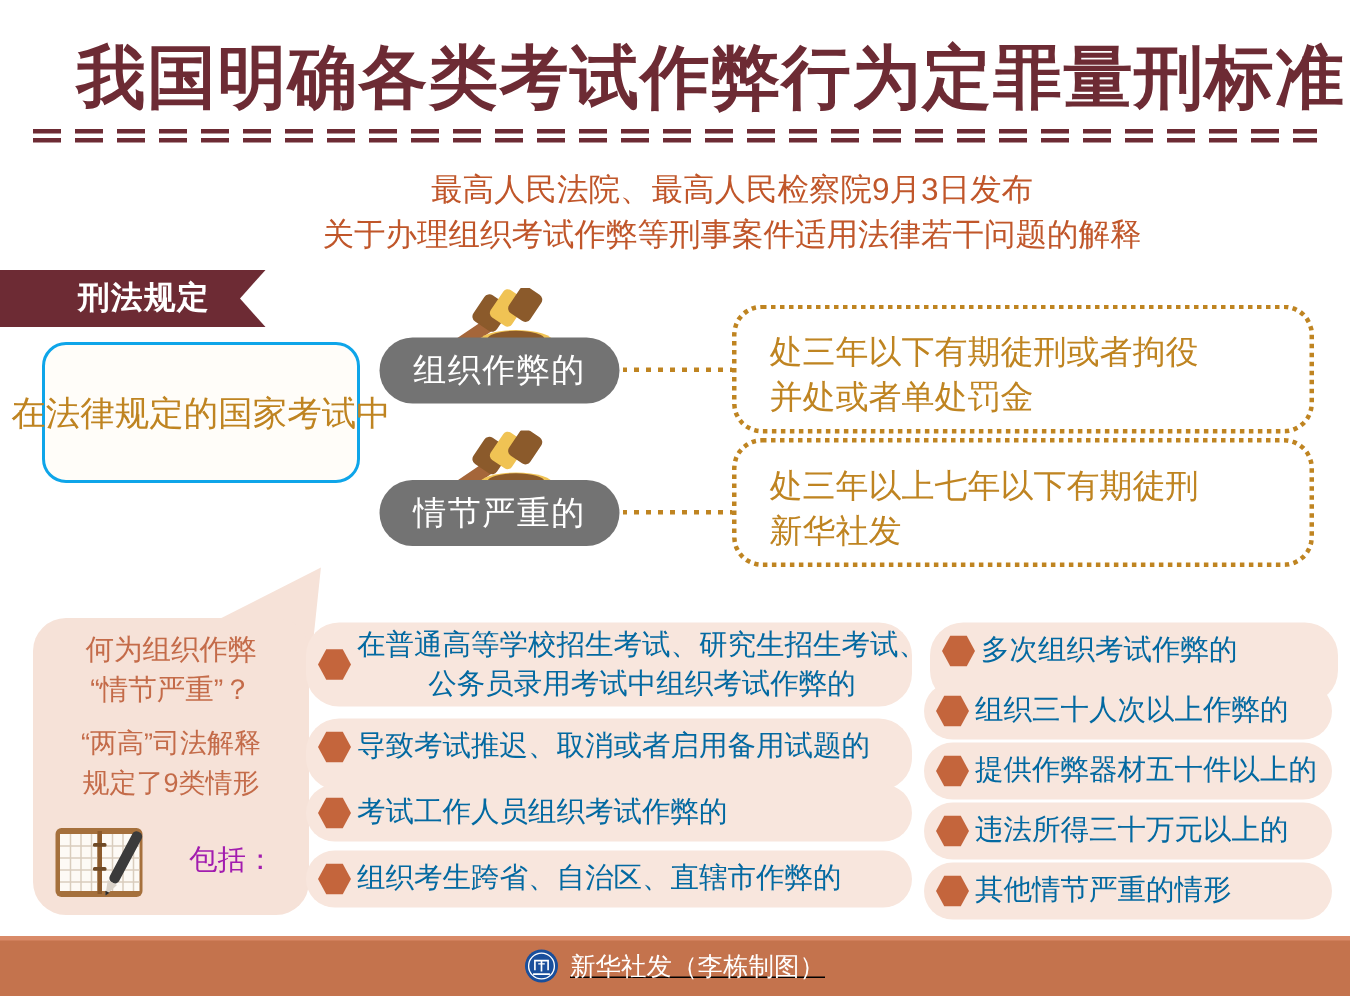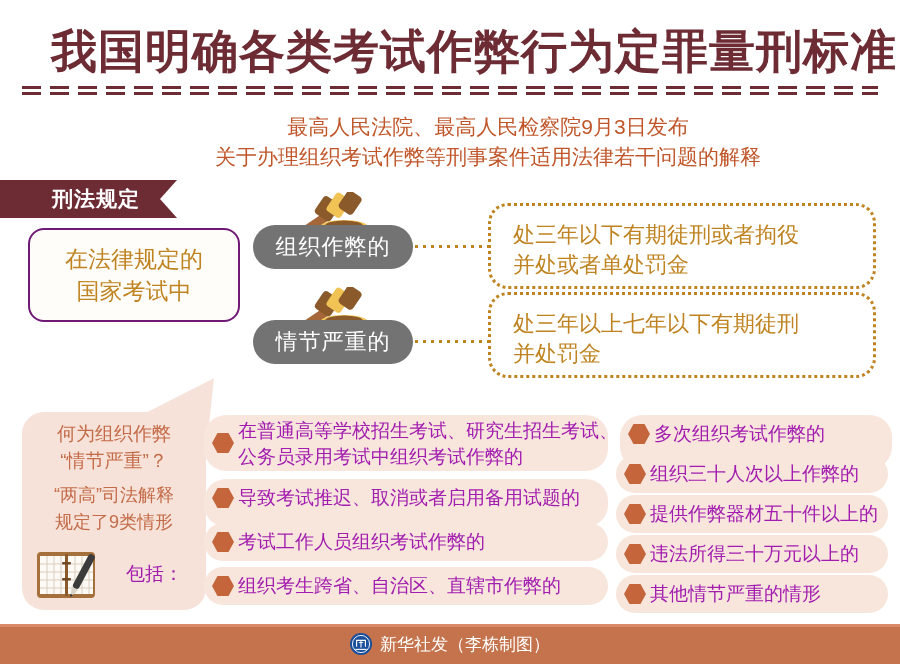--- a/index.html
+++ b/index.html
@@ -54,24 +54,24 @@
     position:absolute;left:160px;top:180px;
     width:0;height:0;
     border-top:19px solid #6d2b34;
     border-bottom:19px solid #6d2b34;
     border-right:17px solid transparent;
   }
 
   
   .goldbox{
     position:absolute;left:28px;top:228px;width:208px;height:90px;
-    border:2px solid #701a75;border-radius:16px;
+    border:2px solid #0ea5e9;border-radius:16px;
     background:#fffdf9;
     display:flex;align-items:center;justify-content:center;
-    flex-direction:column;
+    flex-direction:row;
   }
   .goldbox span{
     display:block;color:#bf8421;font-size:23px;line-height:32px;
     text-align:center;white-space:nowrap;
   }
 
   
   .pill{
     position:absolute;width:160px;height:44px;
     background:#737373;border-radius:22px;
@@ -143,22 +143,22 @@
     position:absolute;
     background:#f8e6dd;border-radius:22px;
     box-sizing:border-box;
   }
   .lpill .hex{
     position:absolute;left:8px;width:22px;height:22px;
     background:#c4653c;
     clip-path:polygon(25% 4%,75% 4%,100% 50%,75% 96%,25% 96%,0% 50%);
   }
   .lpill .ltxt{
-    position:absolute;left:34px;color:#a21caf;
-    font-size:19px;line-height:26px;white-space:nowrap;
+    position:absolute;left:34px;color:#0369a1;
+    font-size:19px;line-height:26px;white-space:nowrap;text-align:center;
   }
 
   
   .lpill.L1{left:204px;top:415px;width:404px;height:56px;}
   .lpill.L1 .hex{top:17px;}
   .lpill.L1 .ltxt{top:3px;}
   .lpill.L2{left:204px;top:479px;width:404px;height:48px;}
   .lpill.L2 .hex{top:8px;}
   .lpill.L2 .ltxt{top:6px;}
   .lpill.L3{left:204px;top:523px;width:404px;height:38px;}
@@ -183,21 +183,21 @@
   .footer{
     position:absolute;left:0;top:624px;width:900px;height:40px;
     background:#c4734d;
   }
   .footer-top{
     position:absolute;left:0;top:624px;width:900px;height:3px;
     background:#d98a68;
   }
   .footer-inner{
     position:absolute;left:0;top:624px;width:900px;height:40px;
-    display:flex;align-items:center;justify-content:center;gap:8px;
+    display:flex;align-items:center;justify-content:center;gap:8px;text-decoration:underline;
   }
   .xh-logo{width:22px;height:22px;border-radius:50%;
     background:#1a4f9c;display:flex;align-items:center;justify-content:center;}
   .footer-text{color:#ffffff;font-size:17px;white-space:nowrap;}
 </style>
 </head>
 <body>
 
 <div id="stage">
 
@@ -245,21 +245,21 @@
     <rect x="44" y="0" width="17" height="21" rx="4" fill="#8b5a2b" transform="rotate(34 52 10)"></rect>
     <ellipse cx="46" cy="41" rx="25" ry="8" fill="#8b5a2b"></ellipse>
     <ellipse cx="46" cy="36" rx="25" ry="8" fill="#f0c354"></ellipse>
     <ellipse cx="46" cy="34" rx="19" ry="5.5" fill="#8b5a2b"></ellipse>
   </svg>
 
   <div class="pill p2">情节严重的</div>
   <div class="dotline d2"></div>
   <div class="dotbox b2">
     <span>处三年以上七年以下有期徒刑</span>
-    <span>并处罚金</span>
+    <span>新华社发</span>
   </div>
 
   <div class="qtail"></div>
   <div class="qbubble"></div>
   <div class="qtxt">
     <span class="q1">何为组织作弊</span>
     <span class="q2">“情节严重”？</span>
     <span class="q3">“两高”司法解释</span>
     <span class="q4">规定了9类情形</span>
   </div>

